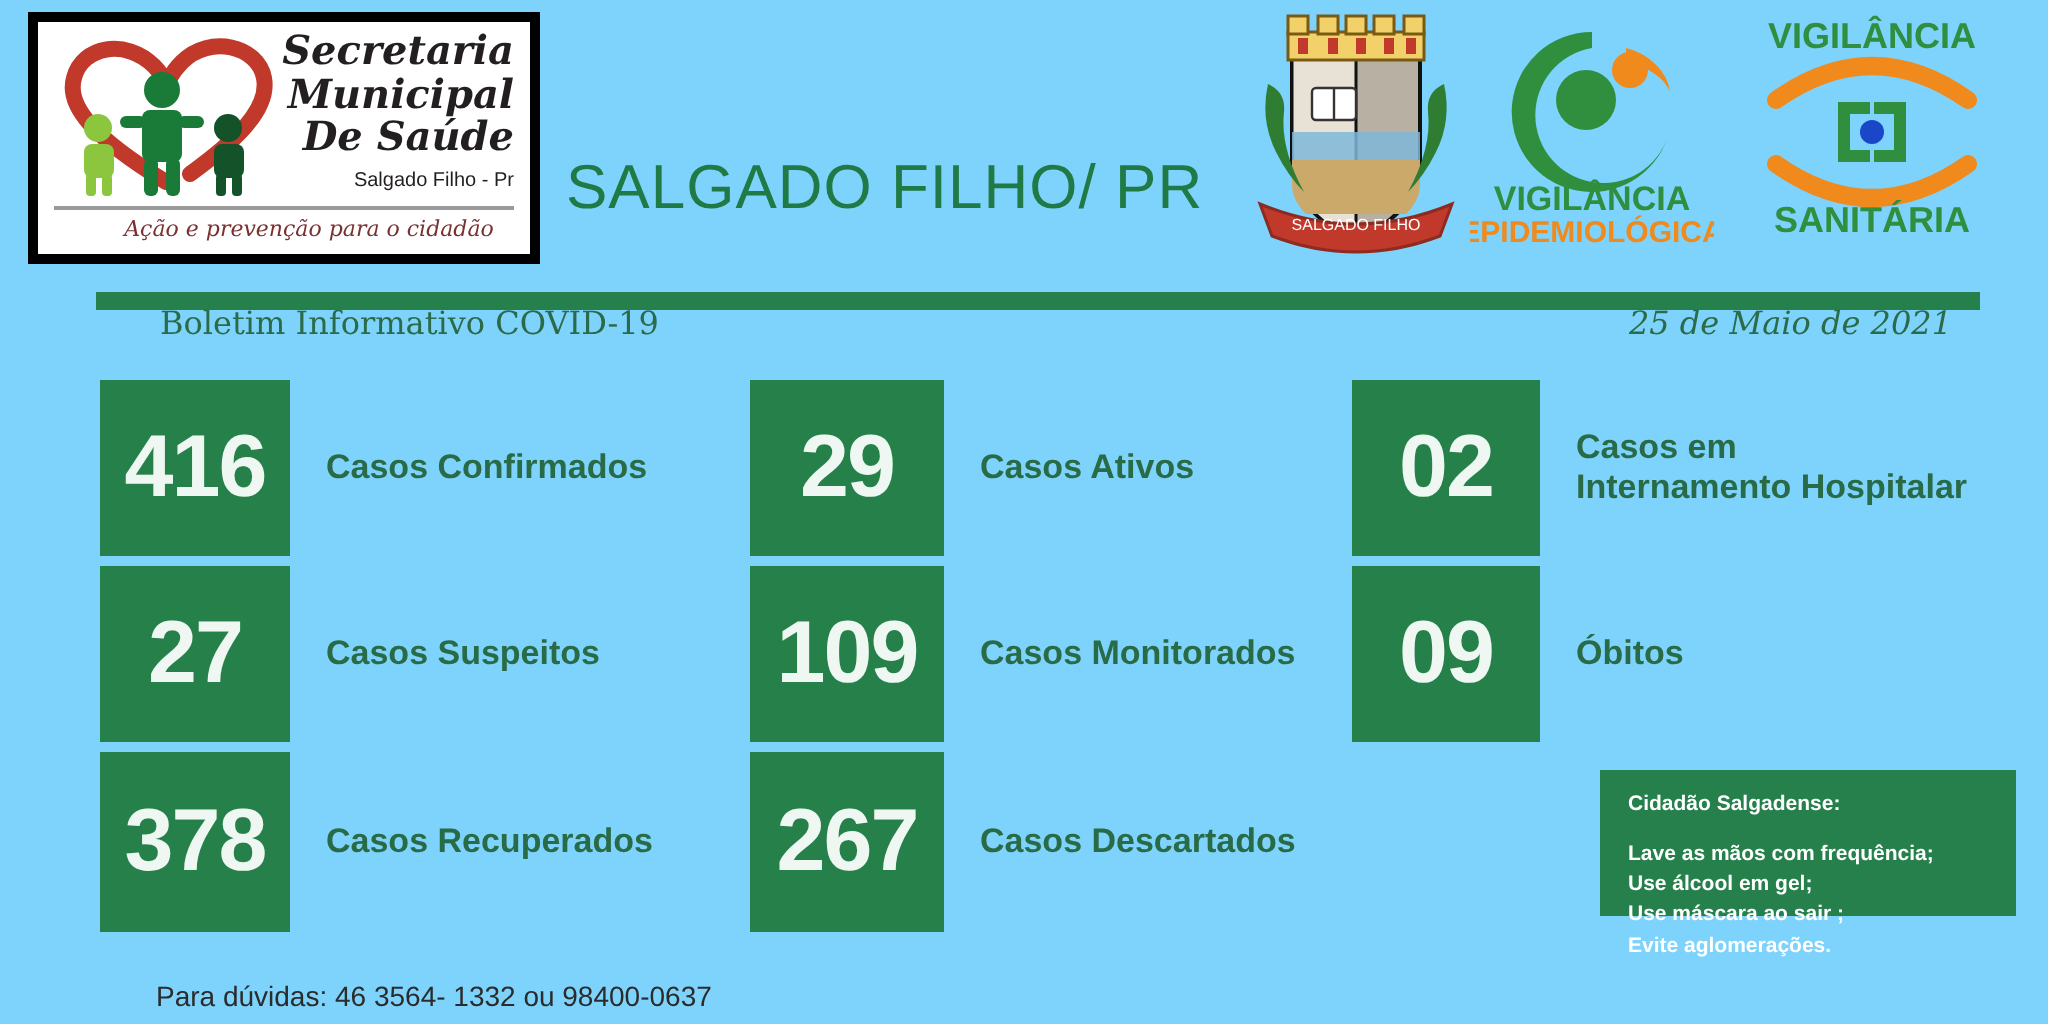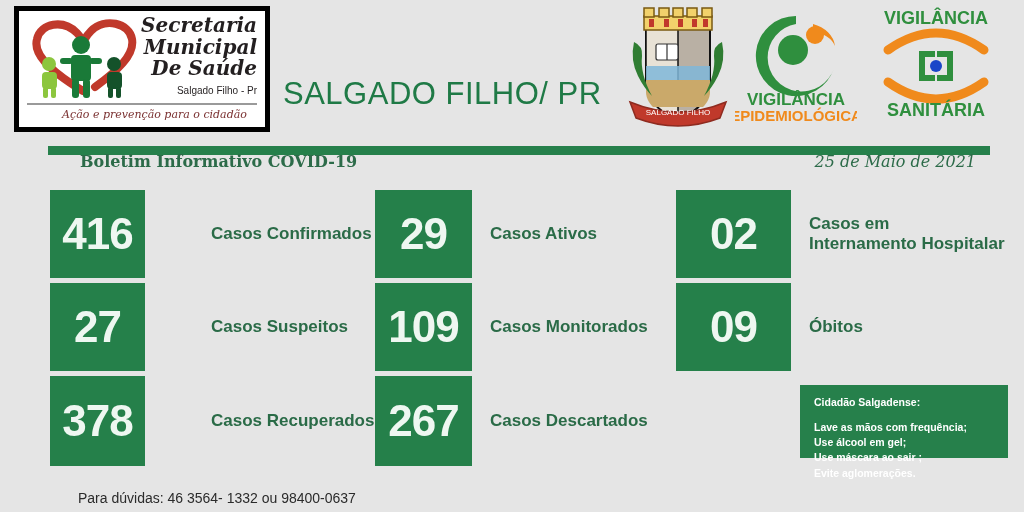--- a/index.html
+++ b/index.html
@@ -2,21 +2,21 @@
 <html><head>
 <meta charset="utf-8">
 <style>
   * { box-sizing: border-box; margin: 0; padding: 0; }
   html, body {
     width: 1024px; height: 512px;
     background: #ffffff;
     font-family: "Liberation Sans", sans-serif;
     overflow: hidden;
   }
-  .page { position: relative; width: 1024px; height: 512px; background: #e5e5e5; }
+  .page { position: relative; width: 1024px; height: 512px; background: #7dd3fc; }
 
   
   .logo-sms {
     position: absolute; left: 14px; top: 6px;
     width: 256px; height: 126px;
     background: #ffffff;
     border: 5px solid #000000;
     overflow: hidden;
   }
   .sms-inner { position: relative; width: 100%; height: 100%; }
@@ -61,21 +61,21 @@
   .logo-san { position: absolute; left: 866px; top: 4px; width: 140px; height: 122px; }
 
   
   .green-bar {
     position: absolute; left: 48px; top: 146px;
     width: 942px; height: 9px; background: #26804b;
   }
   .subtitle {
     position: absolute; left: 80px; top: 152px;
     font-family: "DejaVu Serif", serif;
-    font-size: 16px; color: #2c6b49; font-weight: bold;
+    font-size: 16px; color: #2c6b49;
   }
   .bulletin-date {
     position: absolute; right: 48px; top: 152px;
     font-family: "DejaVu Serif", serif;
     font-style: italic; font-size: 16px; color: #2c6b49;
   }
 
   
   .stat {
     position: absolute;
@@ -93,28 +93,28 @@
     color: #2a6b47;
     font-weight: 700;
     font-family: "Liberation Sans", sans-serif;
     font-size: 17px;
     line-height: 1.2;
     margin-left: 18px;
     white-space: pre-line;
   }
 
   
-  .c1 { left: 50px; gap: 48px; }
+  .c1 { left: 50px; }
   .c1 .tile { width: 95px; }
   
   .c2 { left: 375px; }
   .c2 .tile { width: 97px; }
   
   .c3 { left: 676px; }
-  .c3 .tile { width: 115px; }
+  .c3 .tile { width: 94px; }
 
   .r1 { top: 190px; } .r2 { top: 283px; } .r3 { top: 376px; }
   .stat .tile { height: 88px; font-size: 44px; }
   .r3 .tile { height: 90px; }
 
   
   .advice {
     position: absolute; left: 800px; top: 385px;
     width: 208px; height: 73px;
     background: #26804b;

